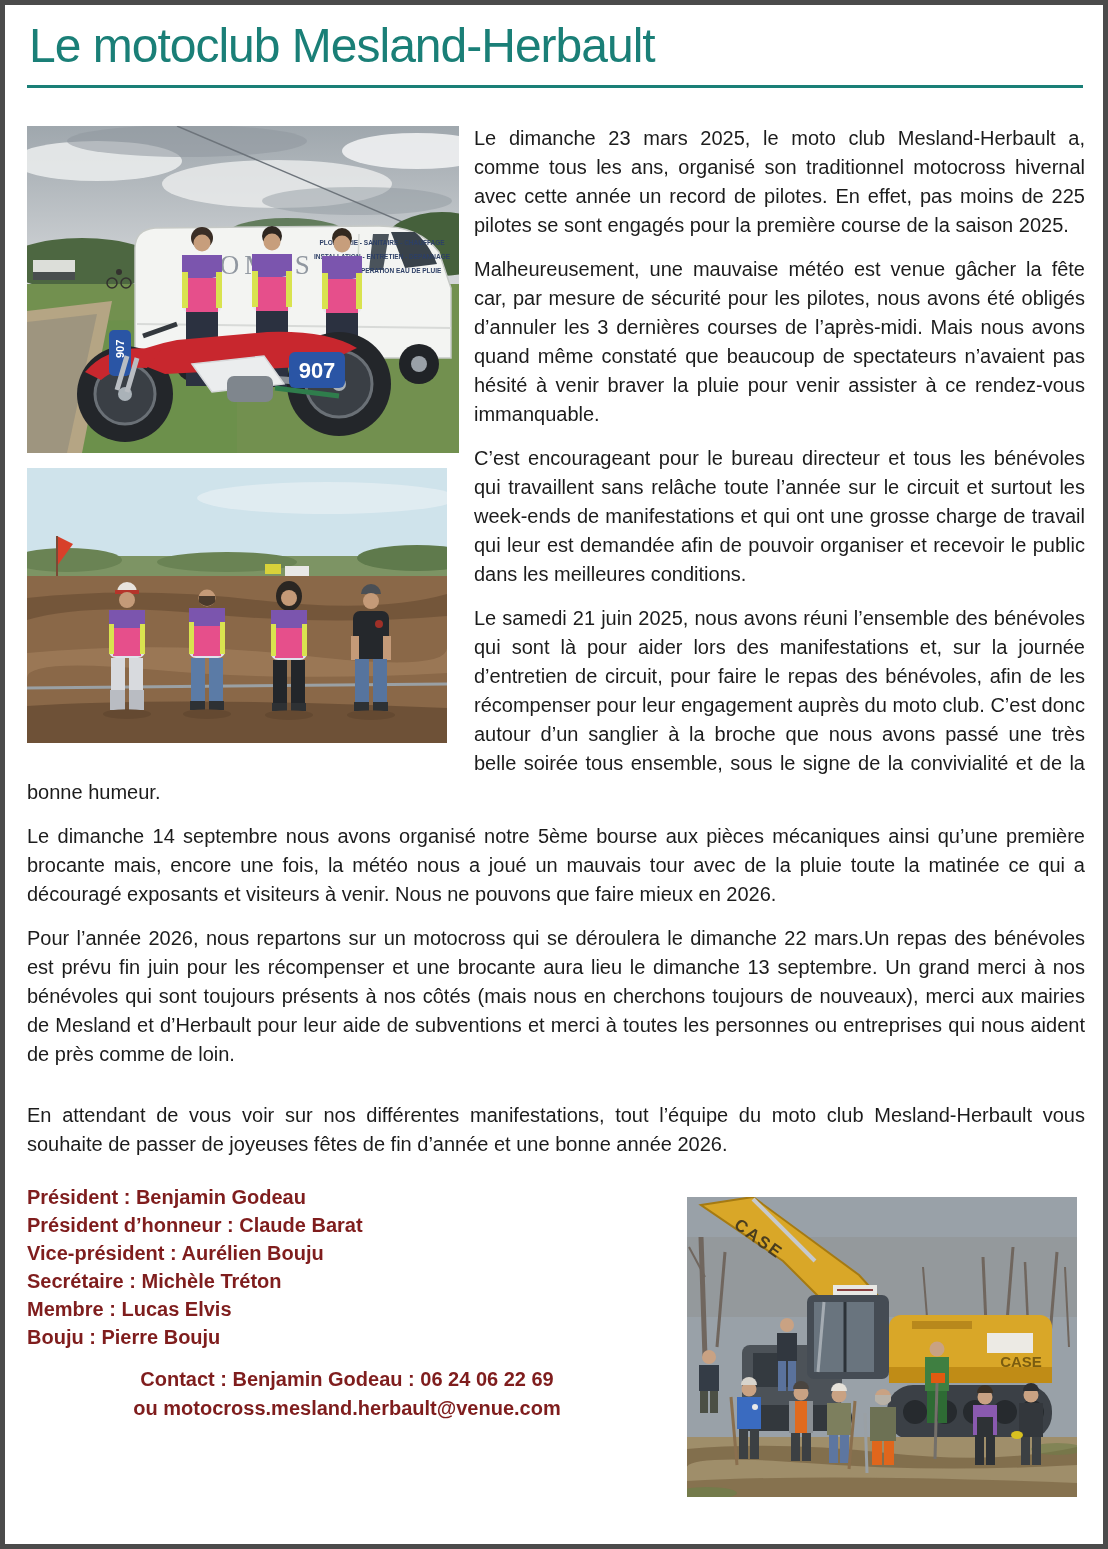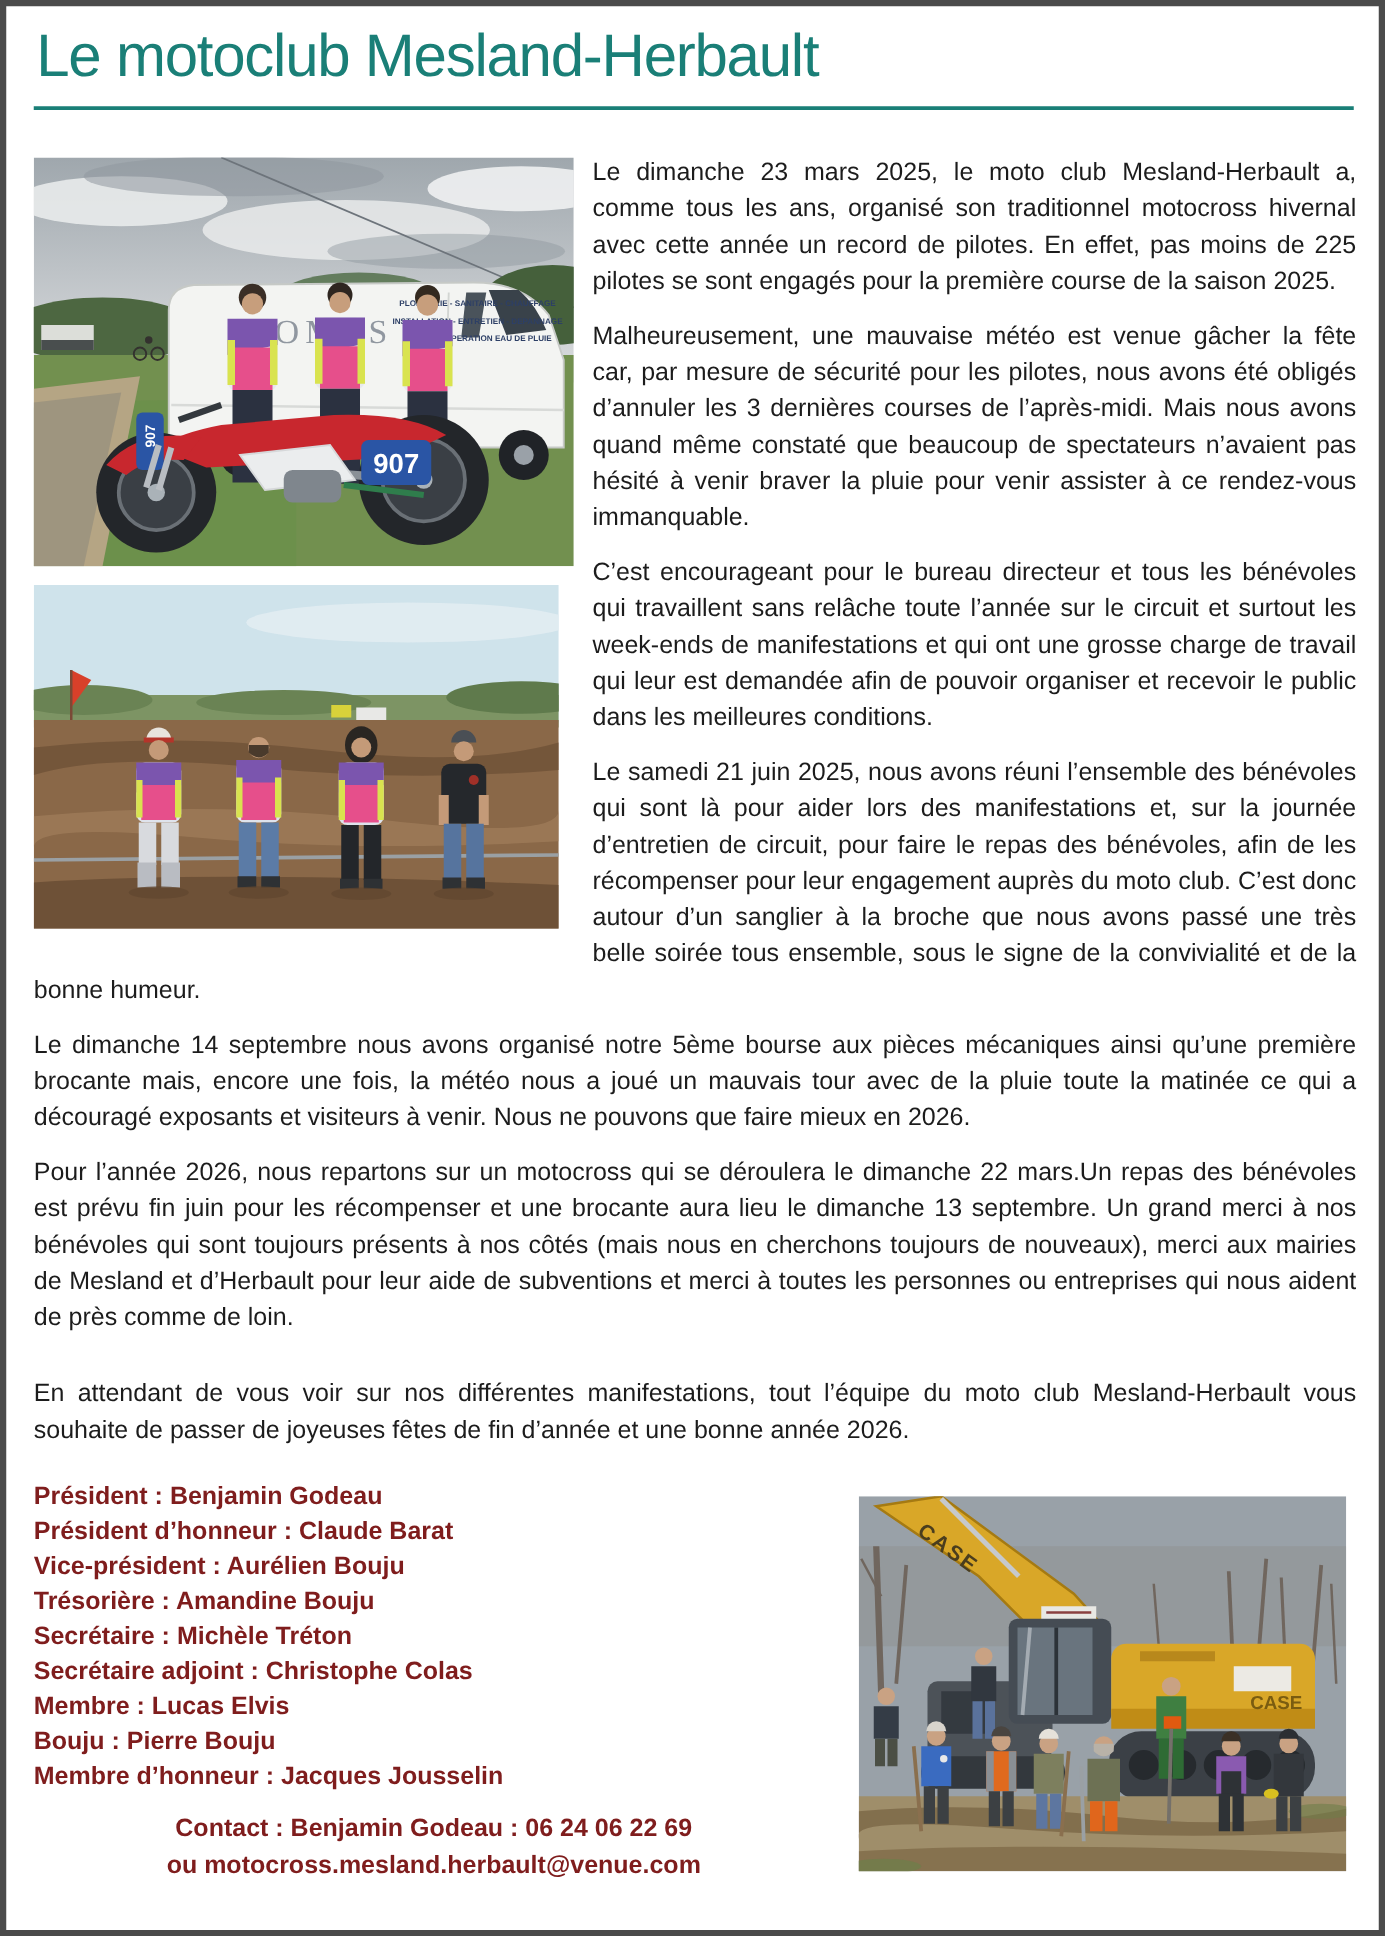--- a/index.html
+++ b/index.html
@@ -362,26 +362,23 @@
               <rect x="345" y="240" width="9" height="28" fill="#3c4043"></rect>
               <ellipse cx="330" cy="238" rx="6" ry="4" fill="#d8c020"></ellipse>
             </g>
         </g>
       </svg>
     </figure>
 
     <div class="member-line">Président : Benjamin Godeau</div>
     <div class="member-line">Président d’honneur : Claude Barat</div>
     <div class="member-line">Vice-président : Aurélien Bouju</div>
-    <div class="member-line">Trésorière : Amandine Bouju</div>
     <div class="member-line">Secrétaire : Michèle Tréton</div>
-    <div class="member-line">Secrétaire adjoint : Christophe Colas</div>
     <div class="member-line">Membre : Lucas Elvis</div>
     <div class="member-line">Bouju : Pierre Bouju</div>
-    <div class="member-line">Membre d’honneur : Jacques Jousselin</div>
 
     <div class="contact">
       <div class="member-line">Contact : Benjamin Godeau : 06 24 06 22 69</div>
       <div class="member-line">ou motocross.mesland.herbault@venue.com</div>
     </div>
   </section>
 
 </div>
 
 </body></html>

